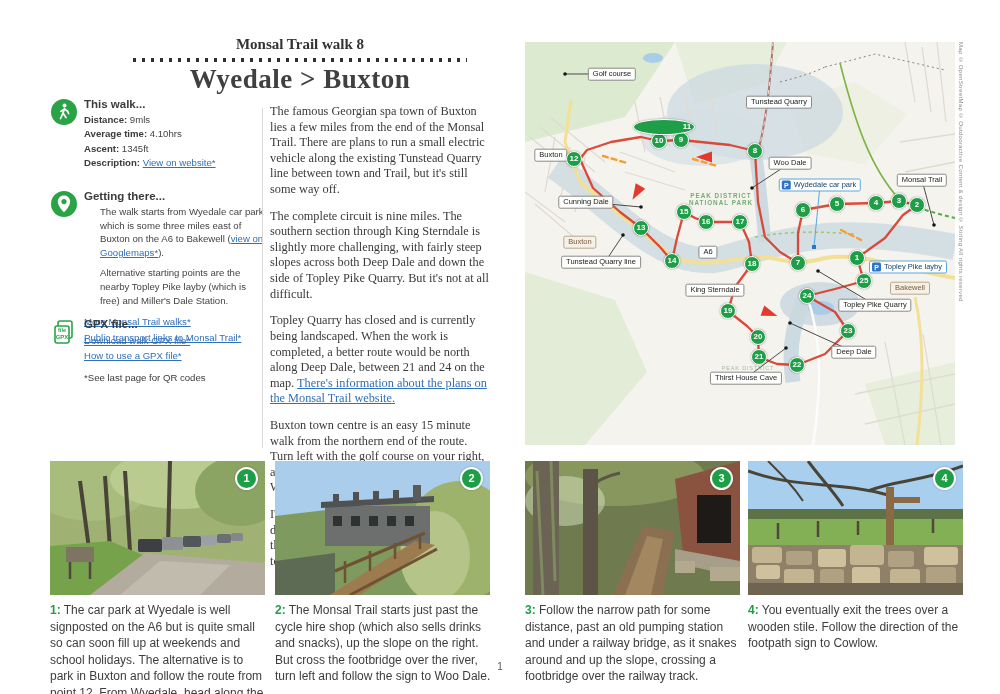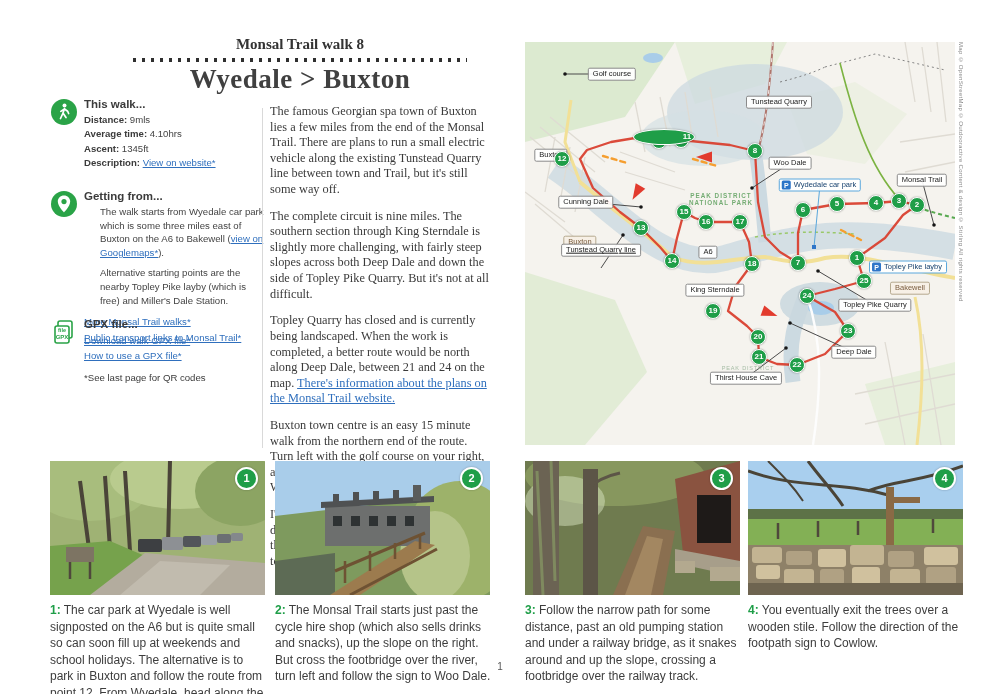--- a/index.html
+++ b/index.html
@@ -91,21 +91,21 @@
 
 <div class="side-block" style="top:190px;">
   <span class="side-icon">
     <svg width="28" height="28" viewBox="0 0 28 28">
       <circle cx="14" cy="14" r="13" fill="#2aa347"></circle>
       <path d="M14 5.5c-3.6 0-6.2 2.7-6.2 6.1 0 4.6 6.2 10.9 6.2 10.9s6.2-6.3 6.2-10.9c0-3.4-2.6-6.1-6.2-6.1z" fill="#fff"></path>
       <circle cx="14" cy="11.6" r="2.6" fill="#2aa347"></circle>
     </svg>
   </span>
   <div class="side-body">
-    <div class="side-head">Getting from...</div>
+    <div class="side-head">Getting there...</div>
     <p class="side-p"><span>The walk starts from Wyedale car park which is some three miles east of Buxton on the A6 to Bakewell (</span><a class="lnk">view on Googlemaps*</a><span>).</span></p>
     <p class="side-p">Alternative starting points are the nearby Topley Pike layby (which is free) and Miller's Dale Station.</p>
     <a class="lnk side-link" style="margin-top:4px;">More Monsal Trail walks*</a>
     <a class="lnk side-link">Public transport links to Monsal Trail*</a>
   </div>
 </div>
 
 <div class="side-block" style="top:318px;">
   <span class="side-icon">
     <svg width="28" height="28" viewBox="0 0 28 28">
@@ -204,48 +204,48 @@
   <div id="map-layer">
       <div class="mlabel box" style="left: 87px; top: 32px;">Golf course</div>
       <div class="mlabel box" style="left: 26px; top: 113px;">Buxton</div>
       <div class="mlabel box" style="left: 254px; top: 60px;">Tunstead Quarry</div>
       <div class="mlabel box" style="left: 265px; top: 121px;">Woo Dale</div>
       <div class="mlabel parking" style="left: 295px; top: 143px;"><span class="pbadge">P</span>Wydedale car park</div>
       <div class="mlabel box" style="left: 397px; top: 138px;">Monsal Trail</div>
       <div class="mlabel box" style="left: 61px; top: 160px;">Cunning Dale</div>
       <div class="mlabel park" style="left: 196px; top: 157px;">PEAK DISTRICT<br>NATIONAL PARK</div>
       <div class="mlabel place" style="left: 55px; top: 200px;">Buxton</div>
-      <div class="mlabel box" style="left: 76px; top: 208px; text-decoration: underline;">Tunstead Quarry line</div>
+      <div class="mlabel box" style="left: 76px; top: 220px;">Tunstead Quarry line</div>
       <div class="mlabel box" style="left: 183px; top: 210px;">A6</div>
       <div class="mlabel box" style="left: 190px; top: 248px;">King Sterndale</div>
       <div class="mlabel parking" style="left: 383px; top: 225px;"><span class="pbadge">P</span>Topley Pike layby</div>
       <div class="mlabel place" style="left: 385px; top: 246px;">Bakewell</div>
       <div class="mlabel box" style="left: 350px; top: 263px;">Topley Pike Quarry</div>
       <div class="mlabel box" style="left: 329px; top: 310px;">Deep Dale</div>
       <div class="mlabel park-faint" style="left: 223px; top: 326px;">PEAK DISTRICT</div>
       <div class="mlabel box" style="left: 221px; top: 336px;">Thirst House Cave</div>
       <div class="wp" style="left: 324px; top: 208px;">1</div>
       <div class="wp" style="left: 384px; top: 155px;">2</div>
       <div class="wp" style="left: 366px; top: 151px;">3</div>
       <div class="wp" style="left: 343px; top: 153px;">4</div>
       <div class="wp" style="left: 304px; top: 154px;">5</div>
       <div class="wp" style="left: 270px; top: 160px;">6</div>
       <div class="wp" style="left: 265px; top: 213px;">7</div>
       <div class="wp" style="left: 222px; top: 101px;">8</div>
       <div class="wp" style="left: 148px; top: 90px;">9</div>
       <div class="wp" style="left: 126px; top: 91px;">10</div>
-      <div class="wp" style="left: 108px; top: 87px; padding-left: 46px;">11</div>
-      <div class="wp" style="left: 29px; top: 109px;">12</div>
+      <div class="wp" style="left: 108px; top: 77px; padding-left: 46px;">11</div>
+      <div class="wp" style="left: 41px; top: 109px;">12</div>
       <div class="wp" style="left: 108px; top: 178px;">13</div>
       <div class="wp" style="left: 139px; top: 211px;">14</div>
       <div class="wp" style="left: 151px; top: 162px;">15</div>
       <div class="wp" style="left: 173px; top: 172px;">16</div>
       <div class="wp" style="left: 207px; top: 172px;">17</div>
       <div class="wp" style="left: 219px; top: 214px;">18</div>
-      <div class="wp" style="left: 180px; top: 261px; text-align: center;">19</div>
+      <div class="wp" style="left: 195px; top: 261px; text-align: center;">19</div>
       <div class="wp" style="left: 225px; top: 287px;">20</div>
       <div class="wp" style="left: 226px; top: 307px;">21</div>
       <div class="wp" style="left: 264px; top: 315px; text-align: center;">22</div>
       <div class="wp" style="left: 315px; top: 281px;">23</div>
       <div class="wp" style="left: 274px; top: 246px;">24</div>
       <div class="wp" style="left: 331px; top: 231px;">25</div>
     </div>
 </div>
 <div class="map-credit">Map © OpenStreetMap © Outdooractive   Content &amp; design © Stirling  All rights reserved</div>
 

